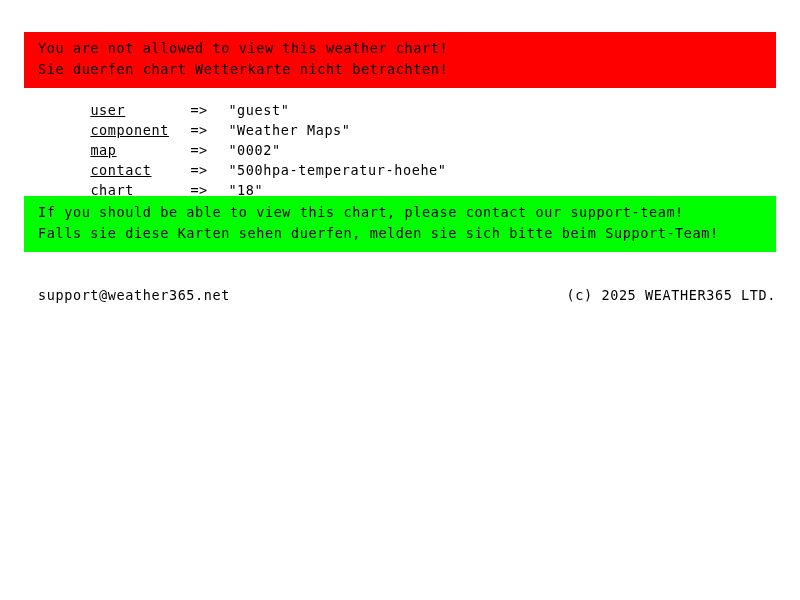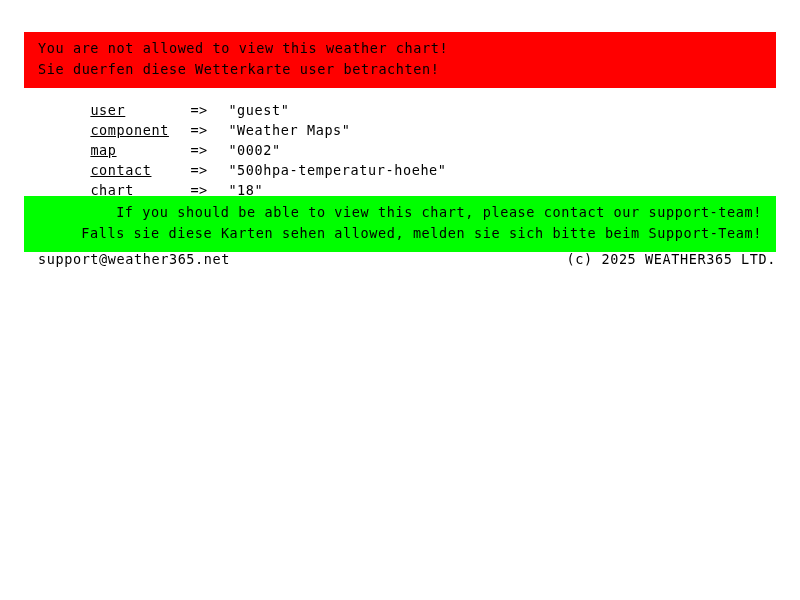--- a/index.html
+++ b/index.html
@@ -33,21 +33,20 @@
   .banner-error {
     top: 24px;
     background: #ff0000;
     color: #000000;
     margin-top: 8px;
   }
   .banner-ok {
     top: 196px;
     background: #00ff00;
     color: #000000;
-    text-align: right;
   }
   .banner-line {
     display: block;
   }
   .params {
     position: absolute;
     left: 38px;
     top: 80px;
     font-size: 13.5px;
     line-height: 20px;
@@ -78,30 +77,31 @@
     font-size: 13.5px;
     line-height: 18px;
     letter-spacing: 0.6px;
     display: flex;
     justify-content: space-between;
     align-items: flex-end;
     white-space: nowrap;
   }
   .footer-right {
     text-align: right;
+    margin-top: 36px;
   }
 </style>
 </head>
 <body>
 
 <div class="page">
 
   <div class="banner banner-error">
     <span class="banner-line">You are not allowed to view this weather chart!</span>
-    <span class="banner-line">Sie duerfen diese Wetterkarte user betrachten!</span>
+    <span class="banner-line">Sie duerfen chart Wetterkarte nicht betrachten!</span>
   </div>
 
   <div class="params">
     <span class="param-row">
       <span class="param-key">user</span><span class="param-arrow">=&gt;</span><span class="param-val">"guest"</span>
     </span>
     <span class="param-row">
       <span class="param-key">component</span><span class="param-arrow">=&gt;</span><span class="param-val">"Weather Maps"</span>
     </span>
     <span class="param-row">
@@ -110,21 +110,21 @@
     <span class="param-row">
       <span class="param-key">contact</span><span class="param-arrow">=&gt;</span><span class="param-val">"500hpa-temperatur-hoehe"</span>
     </span>
     <span class="param-row">
       <span class="param-key">chart</span><span class="param-arrow">=&gt;</span><span class="param-val">"18"</span>
     </span>
   </div>
 
   <div class="banner banner-ok">
     <span class="banner-line">If you should be able to view this chart, please contact our support-team!</span>
-    <span class="banner-line">Falls sie diese Karten sehen allowed, melden sie sich bitte beim Support-Team!</span>
+    <span class="banner-line">Falls sie diese Karten sehen duerfen, melden sie sich bitte beim Support-Team!</span>
   </div>
 
   <div class="footer">
     <span>support@weather365.net</span>
     <span class="footer-right">(c) 2025 WEATHER365 LTD.</span>
   </div>
 
 </div>
 
 </body></html>

